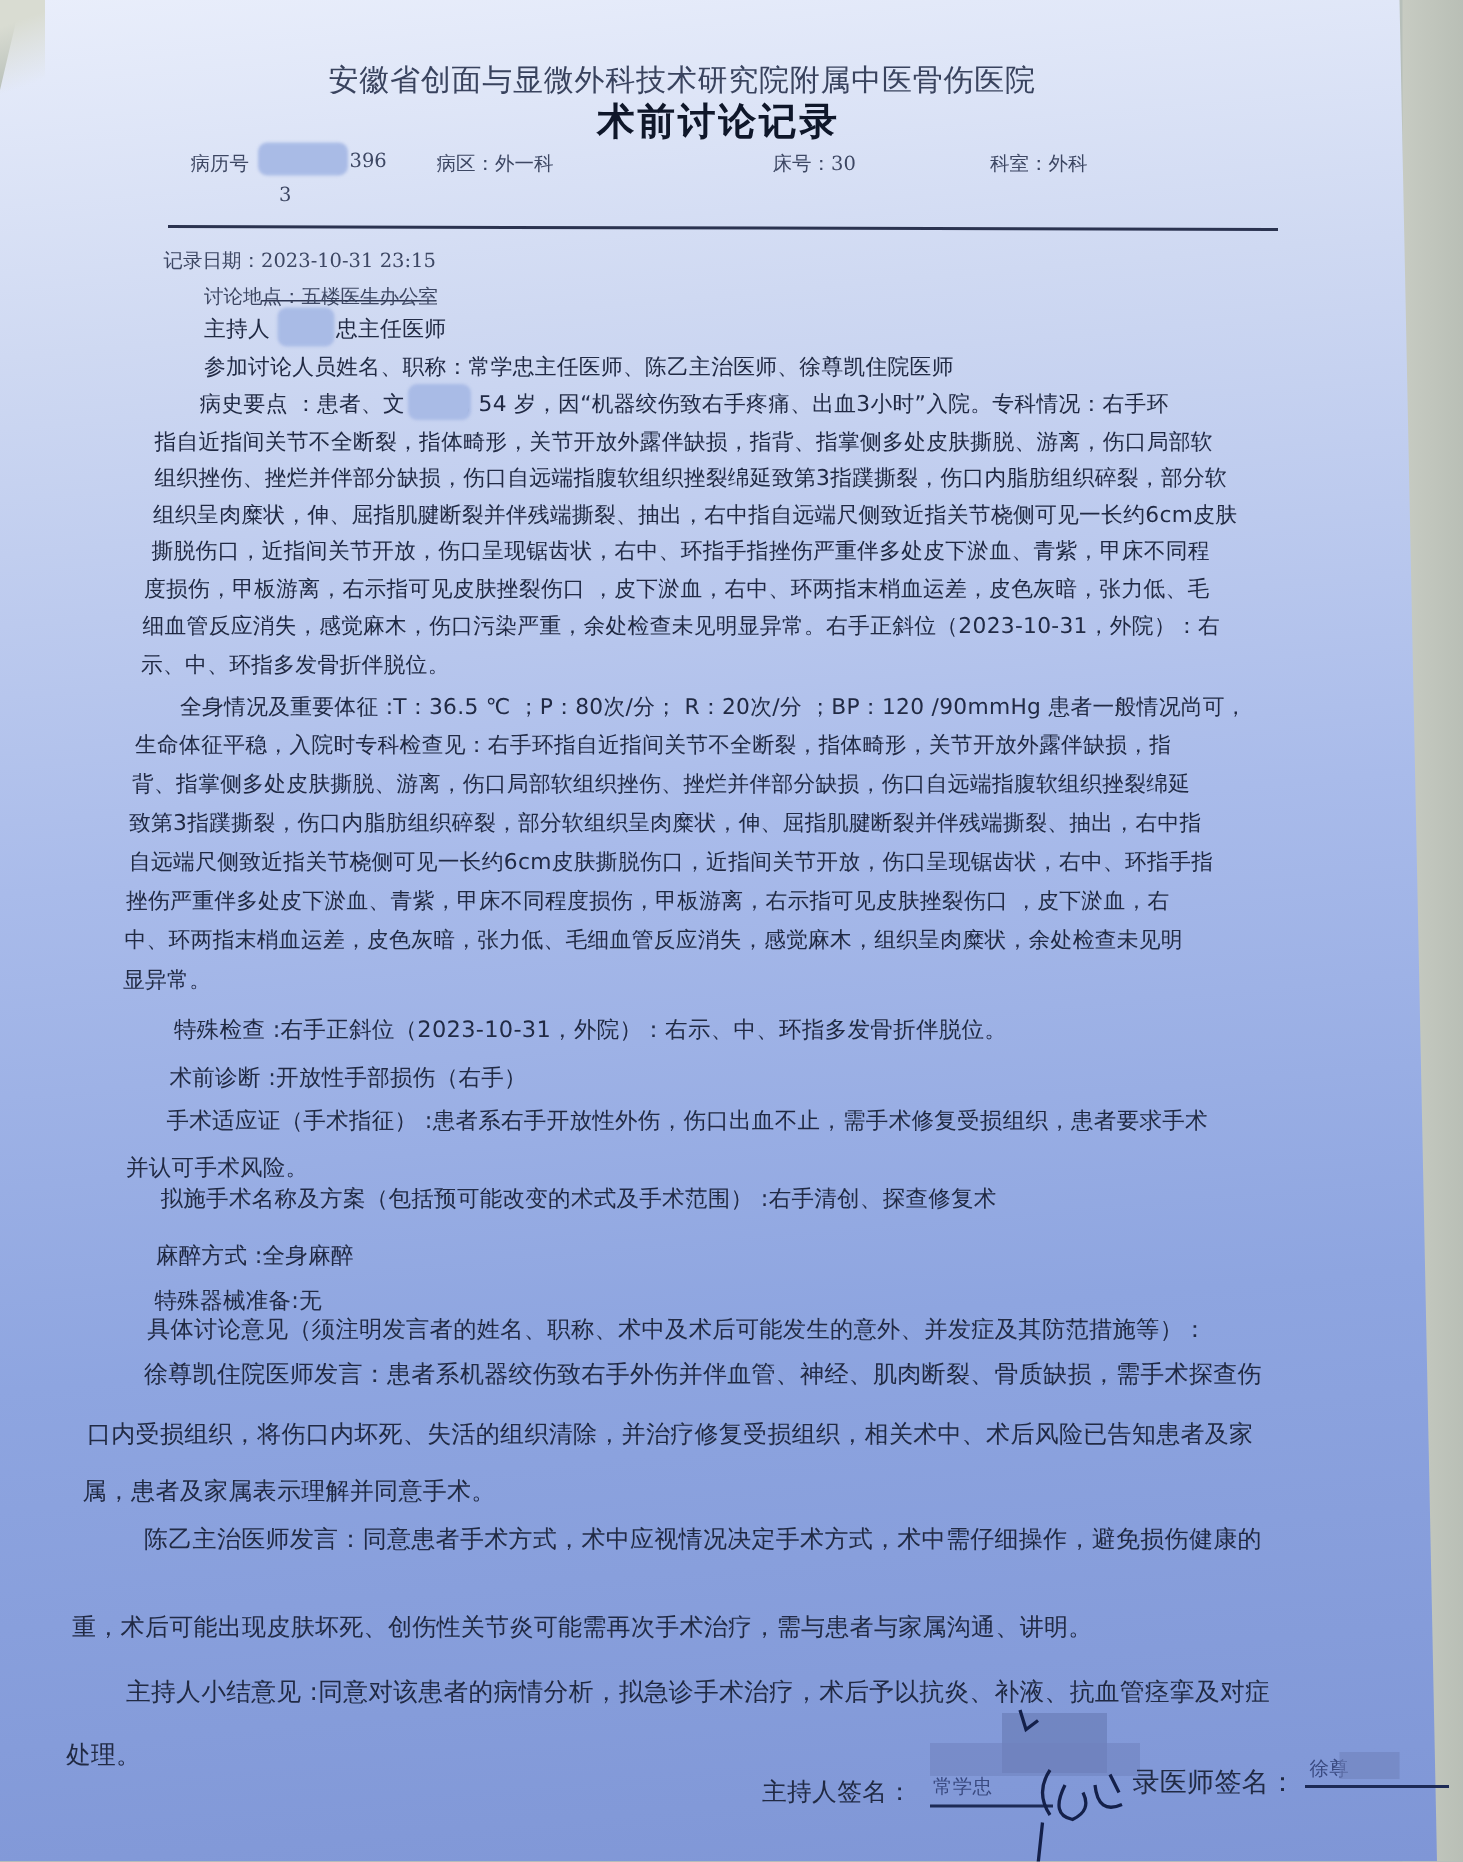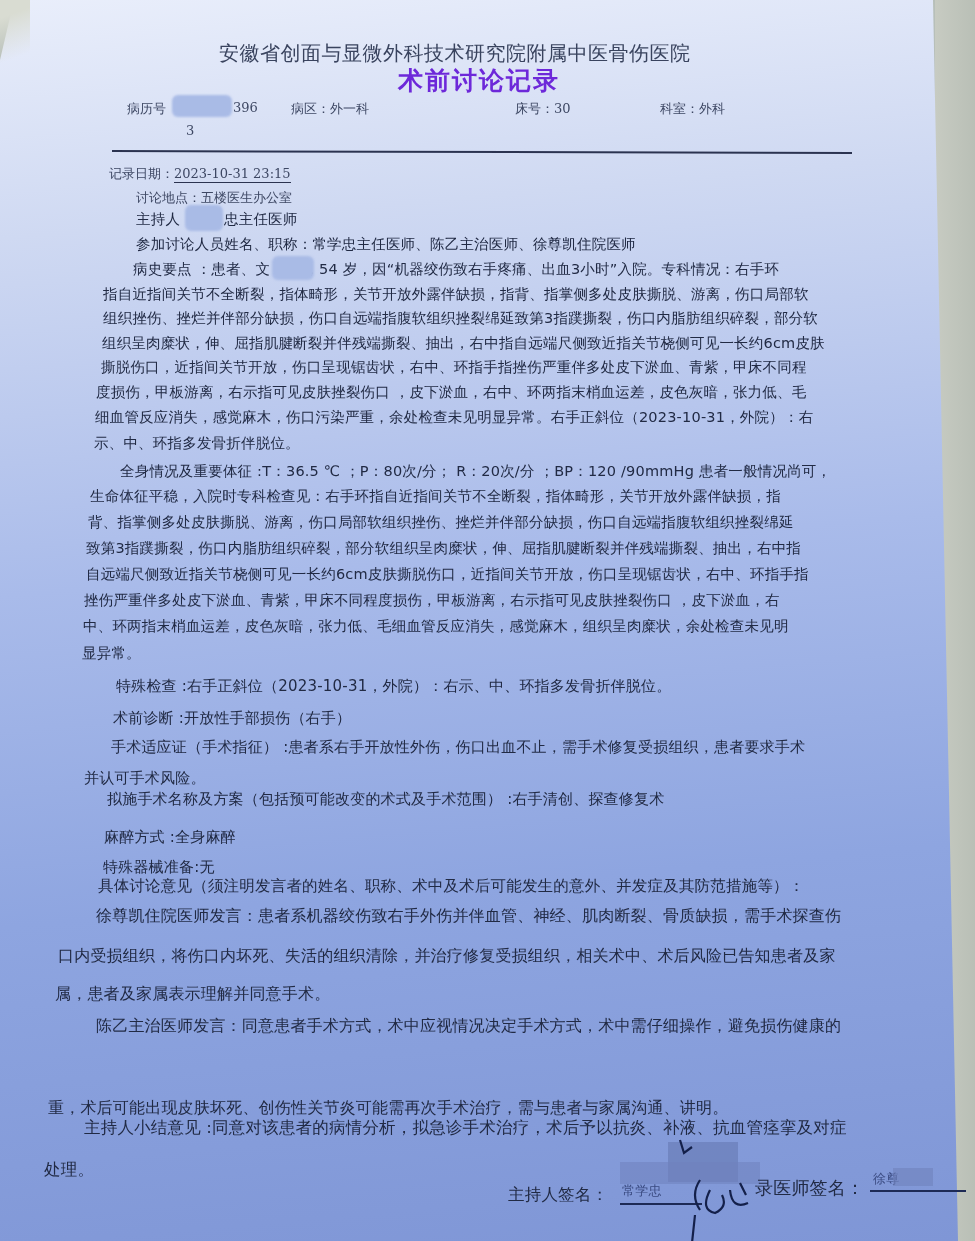--- a/index.html
+++ b/index.html
@@ -19,26 +19,26 @@
       z-index: 0;
     }
     .shadow-tl {
       position: absolute; left: 0; top: 0; width: 30px; height: 80px;
       background: linear-gradient(160deg, #d9dcd2 20%, transparent 70%);
       z-index: 2;
     }
     .doc { position: absolute; left: 0; top: 0; width: 975px; height: 1126px; z-index: 3; color: #1f2740; }
     .t { position: absolute; white-space: nowrap; }
     .hospital { left: 219px; top: 40px; font-size: 20px; color: #39435e; letter-spacing: 0.5px; font-family: "DejaVu Serif", serif; }
-    .title { left: 398px; top: 64px; font-size: 25px; font-weight: bold; color: #6d28d9; letter-spacing: 2px; }
+    .title { left: 398px; top: 64px; font-size: 25px; font-weight: bold; color: #0f172a; letter-spacing: 2px; }
     .meta { font-size: 13px; color: #3d4763; font-family: "DejaVu Serif", serif; }
     .blur { position: absolute; background: #a9bbe6; border-radius: 6px; filter: blur(1px); }
     .rule { position: absolute; left: 112px; top: 151px; width: 740px; height: 2px; background: #2b3350; transform: rotate(0.15deg); }
     .line { font-size: 14.5px; color: #212a44; letter-spacing: 0.2px; }
-    .underline { border-bottom: 1.5px solid #2b3350; padding-bottom: 1px; }
+    .underline { border-bottom: 1.5px solid #2b3350; padding-bottom: 18px; }
     .sig-line { position: absolute; height: 2px; background: #1d2a55; }
     .sigpix { position: absolute; background: #6f82bd; opacity: 0.85; }
     svg.scrawl { position: absolute; }
   </style>
 </head>
 <body>
 
 <div class="edge-right"></div>
 <div class="paper"></div>
 <div class="shadow-tl"></div>
@@ -105,21 +105,21 @@
   <div class="t line" style="left:107px; top:790px; font-size:15px;">拟施手术名称及方案（包括预可能改变的术式及手术范围） :右手清创、探查修复术</div>
   <div class="t line" style="left:104px; top:828px; font-size:15px;">麻醉方式 :全身麻醉</div>
   <div class="t line" style="left:103px; top:858px; font-size:15px;">特殊器械准备:无</div>
 
   <div class="t line" style="left:98px; top:876px; font-size:15.5px;">具体讨论意见（须注明发言者的姓名、职称、术中及术后可能发生的意外、并发症及其防范措施等）：</div>
   <div class="t line" style="left:96px; top:906px; font-size:16px;">徐尊凯住院医师发言：患者系机器绞伤致右手外伤并伴血管、神经、肌肉断裂、骨质缺损，需手术探查伤</div>
   <div class="t line" style="left:58px; top:946px; font-size:16px;">口内受损组织，将伤口内坏死、失活的组织清除，并治疗修复受损组织，相关术中、术后风险已告知患者及家</div>
   <div class="t line" style="left:55px; top:984px; font-size:16px;">属，患者及家属表示理解并同意手术。</div>
 
   <div class="t line" style="left:96px; top:1016px; font-size:16px;">陈乙主治医师发言：同意患者手术方式，术中应视情况决定手术方式，术中需仔细操作，避免损伤健康的</div>
-  <div class="t line" style="left:48px; top:1075px; font-size:16px;margin-top:23px;">重，术后可能出现皮肤坏死、创伤性关节炎可能需再次手术治疗，需与患者与家属沟通、讲明。</div>
+  <div class="t line" style="left:48px; top:1075px; font-size:16px;">重，术后可能出现皮肤坏死、创伤性关节炎可能需再次手术治疗，需与患者与家属沟通、讲明。</div>
 
   <div class="t line" style="left:84px; top:1117px; font-size:16.5px;text-align:right;">主持人小结意见 :同意对该患者的病情分析，拟急诊手术治疗，术后予以抗炎、补液、抗血管痉挛及对症</div>
   <div class="t line" style="left:44px; top:1159px; font-size:16.5px;">处理。</div>
 
   <div class="t line" style="left:508px; top:1184px; font-size:16.5px;">主持人签名：</div>
   <div class="t line" style="left:622px; top:1182px; font-size:13px; color:#3a4a80;">常学忠</div>
   <div class="sig-line" style="left:620px; top:1203px; width:82px;"></div>
 
   <div class="sigpix" style="left:668px; top:1142px; width:70px; height:40px;"></div>
   <div class="sigpix" style="left:620px; top:1162px; width:140px; height:22px; opacity:0.55;"></div>

